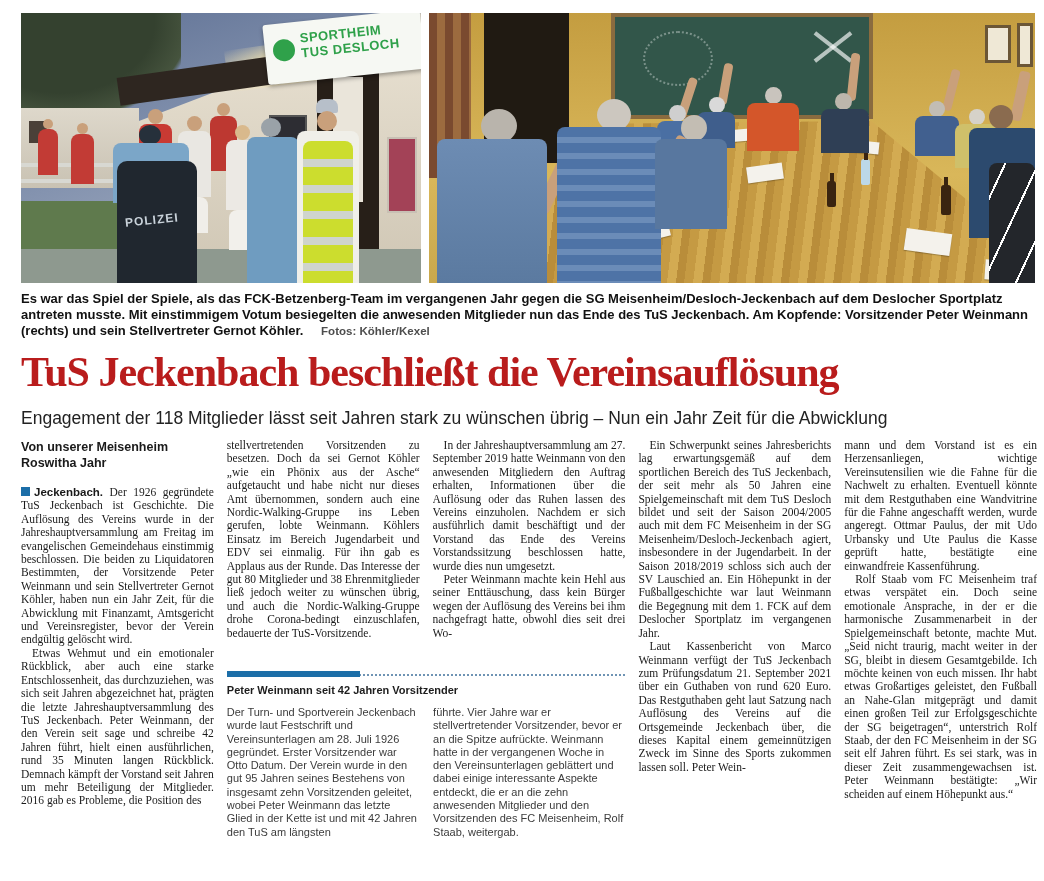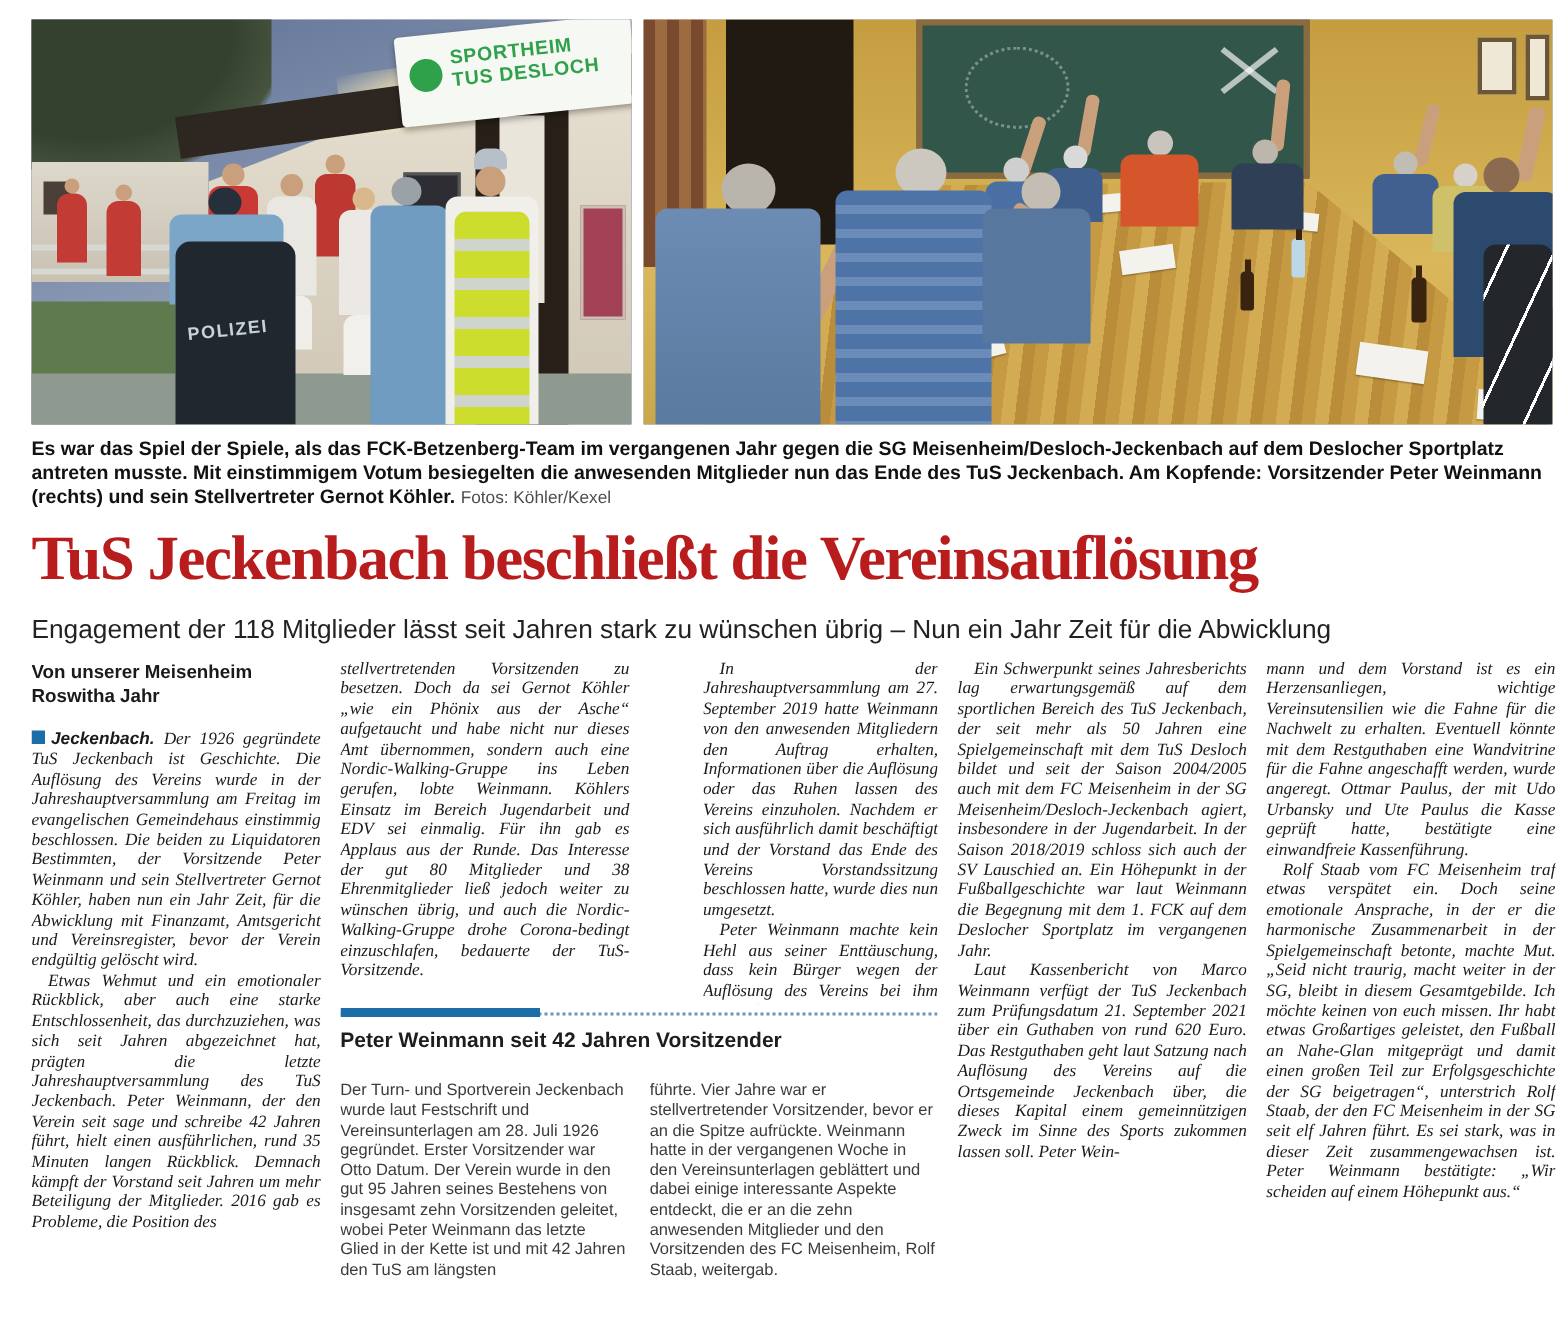--- a/index.html
+++ b/index.html
@@ -46,42 +46,42 @@
   .table { left:0; top:0; width:100%; height:100%;
     clip-path:polygon(7% 100%,29% 41%,73% 40%,100% 90%,100% 100%);
     background:repeating-linear-gradient(97deg,#c59a43 0 9px,#d3ab52 9px 18px,#b98d3a 18px 26px); }
   .paper { position:absolute; background:#f4f2ec; box-shadow:0 1px 1px rgba(0,0,0,.25); }
   .bottle { position:absolute; width:9px; height:26px; background:#3a2410; border-radius:3px 3px 2px 2px; }
   .bottle:before { content:""; position:absolute; left:2.5px; top:-8px; width:4px; height:9px; background:#3a2410; }
   .arm { position:absolute; width:9px; height:42px; background:#c9a07b; border-radius:4px; }
 
   
   .caption { margin-top:8px; width:1016px; font-size:13px; font-weight:700; line-height:16px; color:#111; }
-  .caption .credit { font-weight:400; font-size:11.5px; color:#4d4d4d; margin-left:0; }
+  .caption .credit { font-weight:700; font-size:11.5px; color:#4d4d4d; margin-left:14px; }
   .headline { margin-top:8px; font-family:"Liberation Serif", serif; font-weight:700; font-size:42px; line-height:50px; letter-spacing:-1px; color:#b91c1c; }
   .subheadline { margin-top:10px; font-size:17.5px; line-height:22px; font-weight:400; color:#222; }
 
   .columns { margin-top:10px; width:1016px; height:446px; display:grid;
     grid-template-columns:repeat(5, 1fr); column-gap:13px; grid-template-rows:229px auto; overflow:hidden; }
   .bodycol { font-family:"Liberation Serif", serif; font-size:11.5px; line-height:13.4px; text-align:justify; overflow:hidden; }
   .col1 { grid-area:1 / 1 / 3 / 2; }
   .col2 { grid-area:1 / 2 / 2 / 3; }
-  .col3 { grid-area:1 / 3 / 2 / 4;margin-left:36px; }
+  .col3 { grid-area:1 / 3 / 2 / 4; }
   .col4 { grid-area:1 / 4 / 3 / 5; }
   .col5 { grid-area:1 / 5 / 3 / 6; }
-  .bodycol p { margin:0;font-style:italic; }
+  .bodycol p { margin:0; }
   .bodycol p.indent { text-indent:11px; }
   .byline { font-family:"Liberation Sans", sans-serif; font-size:12.5px; font-weight:600; line-height:16px; text-align:left; margin-bottom:15px; }
   .lead-square { display:inline-block; width:9px; height:9px; background:#1c6ea8; margin-right:4px; }
   .lead-loc { font-family:"Liberation Sans", sans-serif; font-weight:700; font-size:11.5px; }
 
   .subbox { grid-area:2 / 2 / 3 / 4; padding-top:0; overflow:hidden; }
   .subbox-rule { position:relative; height:8px; border-bottom:2px dotted #6f94b4; margin-bottom:8px; }
   .subbox-bar { position:absolute; left:0; top:3px; width:133px; height:6px; background:#1c6ea8; }
-  .subbox-title { font-size:14px; font-weight:700; color:#1d1d1d; margin:4px 0 20px 0; }
+  .subbox-title { font-size:11px; font-weight:700; color:#1d1d1d; margin:4px 0 10px 0; }
   .subbox-cols { display:flex; gap:14px; }
   .subbox-col { flex:1; font-size:11px; line-height:13.3px; color:#3b3b3b; text-align:left; }
 </style>
 </head>
 <body>
 
 <div class="page">
 
   <div class="photo-row">
 

